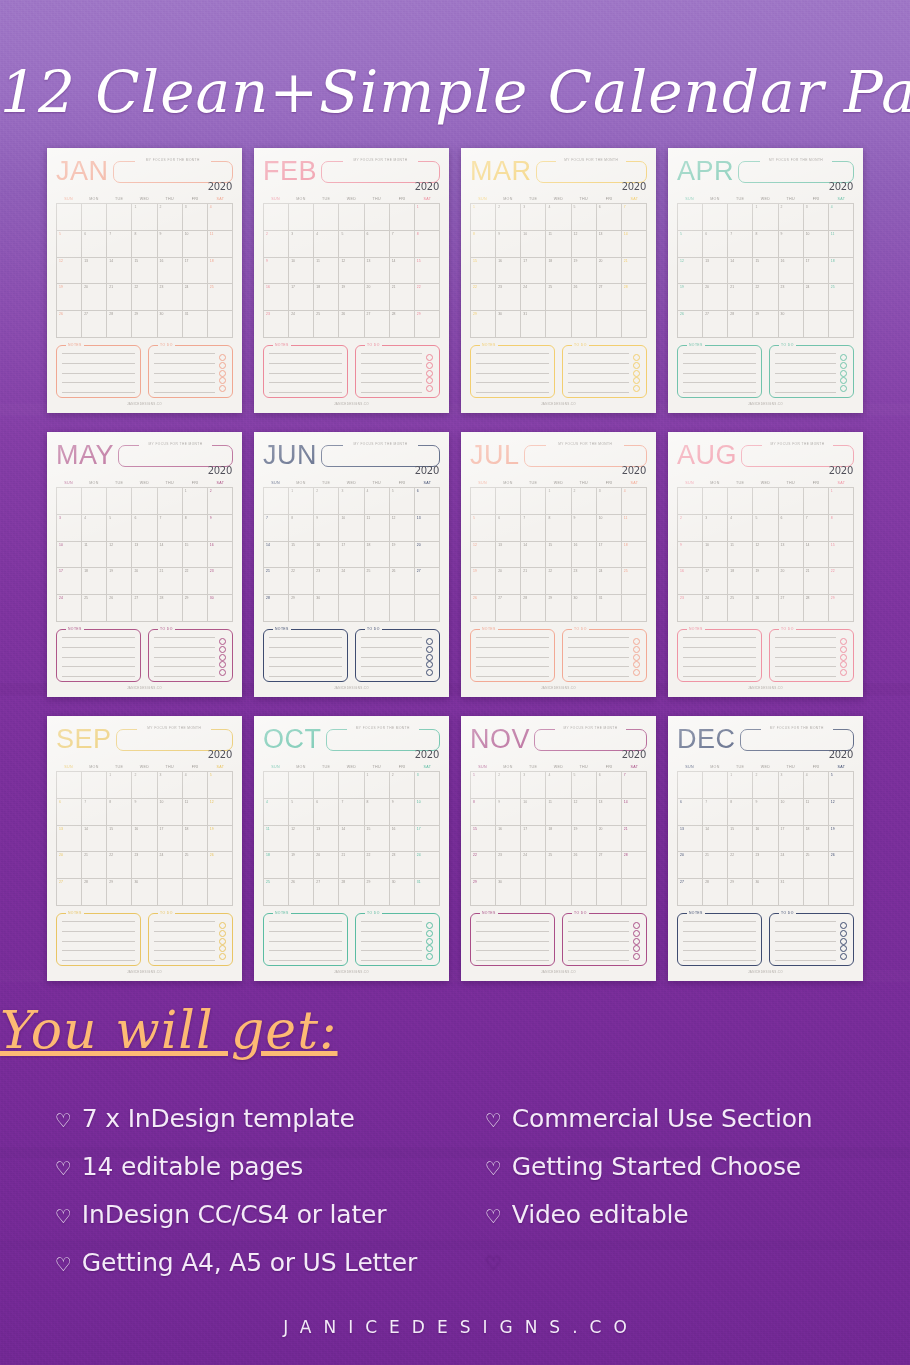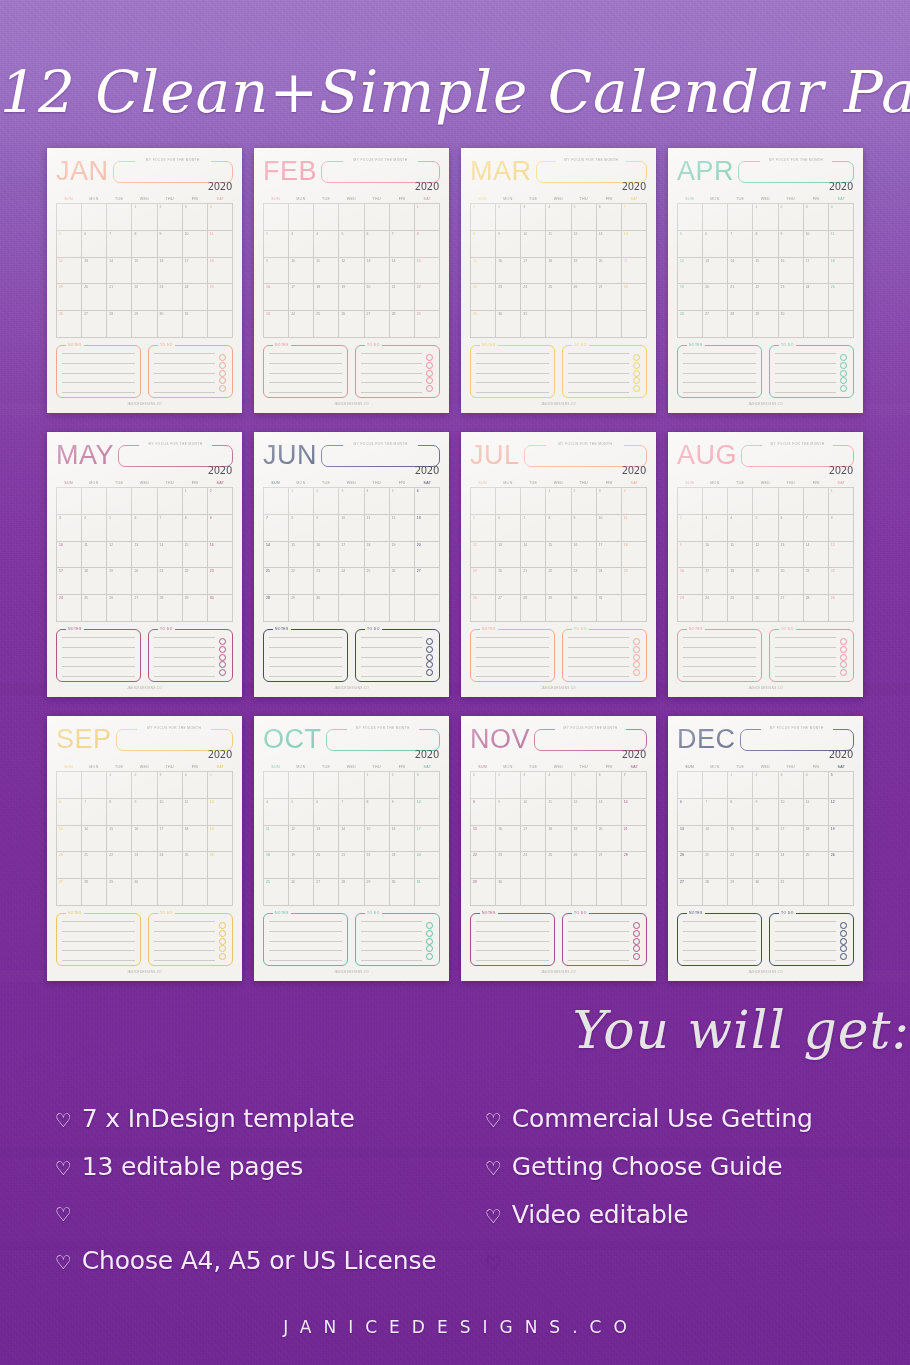--- a/index.html
+++ b/index.html
@@ -256,27 +256,28 @@
     letter-spacing: .35px;
     color: #b2ada8;
     margin-top: 3px;
     white-space: nowrap;
   }
 
   
   .yg-title {
     position: absolute;
     top: 1000px; left: 0; right: 0;
-    text-align: right;
-    color: #e5e5e5;
+    text-align: left;
+    color: #fdba74;
     font-family: "DejaVu Serif", serif;
     font-style: italic;
     font-size: 52px;
     letter-spacing: 1px;
     text-shadow: 0 1px 3px rgba(60,10,80,.35);
+    text-decoration: underline;
   }
 
   .features {
     position: absolute;
     top: 1096px;
     left: 55px;
     width: 810px;
     display: grid;
     grid-template-columns: 430px 380px;
   }
@@ -2128,38 +2129,39 @@
   <div class="yg-title">You will get:</div>
 
   <div class="features">
     <div class="feat-col" id="feat-left">
         <div class="feat-item">
           <span class="heart">♡</span>
           <span class="feat-text">7 x InDesign template</span>
         </div>
         <div class="feat-item">
           <span class="heart">♡</span>
-          <span class="feat-text">13 editable pages</span>
+          <span class="feat-text">14 editable pages</span>
         </div>
         <div class="feat-item">
           <span class="heart">♡</span>
+          <span class="feat-text">InDesign CC/CS4 or later</span>
         </div>
         <div class="feat-item">
           <span class="heart">♡</span>
-          <span class="feat-text">Choose A4, A5 or US License</span>
+          <span class="feat-text">Getting A4, A5 or US Letter</span>
         </div>
       </div>
     <div class="feat-col" id="feat-right">
         <div class="feat-item">
           <span class="heart">♡</span>
-          <span class="feat-text">Commercial Use Getting</span>
+          <span class="feat-text">Commercial Use Section</span>
         </div>
         <div class="feat-item">
           <span class="heart">♡</span>
-          <span class="feat-text">Getting Choose Guide</span>
+          <span class="feat-text">Getting Started Choose</span>
         </div>
         <div class="feat-item">
           <span class="heart">♡</span>
           <span class="feat-text">Video editable</span>
         </div>
         <div class="feat-item">
           <span class="heart blank">♡</span>
         </div>
       </div>
   </div>

